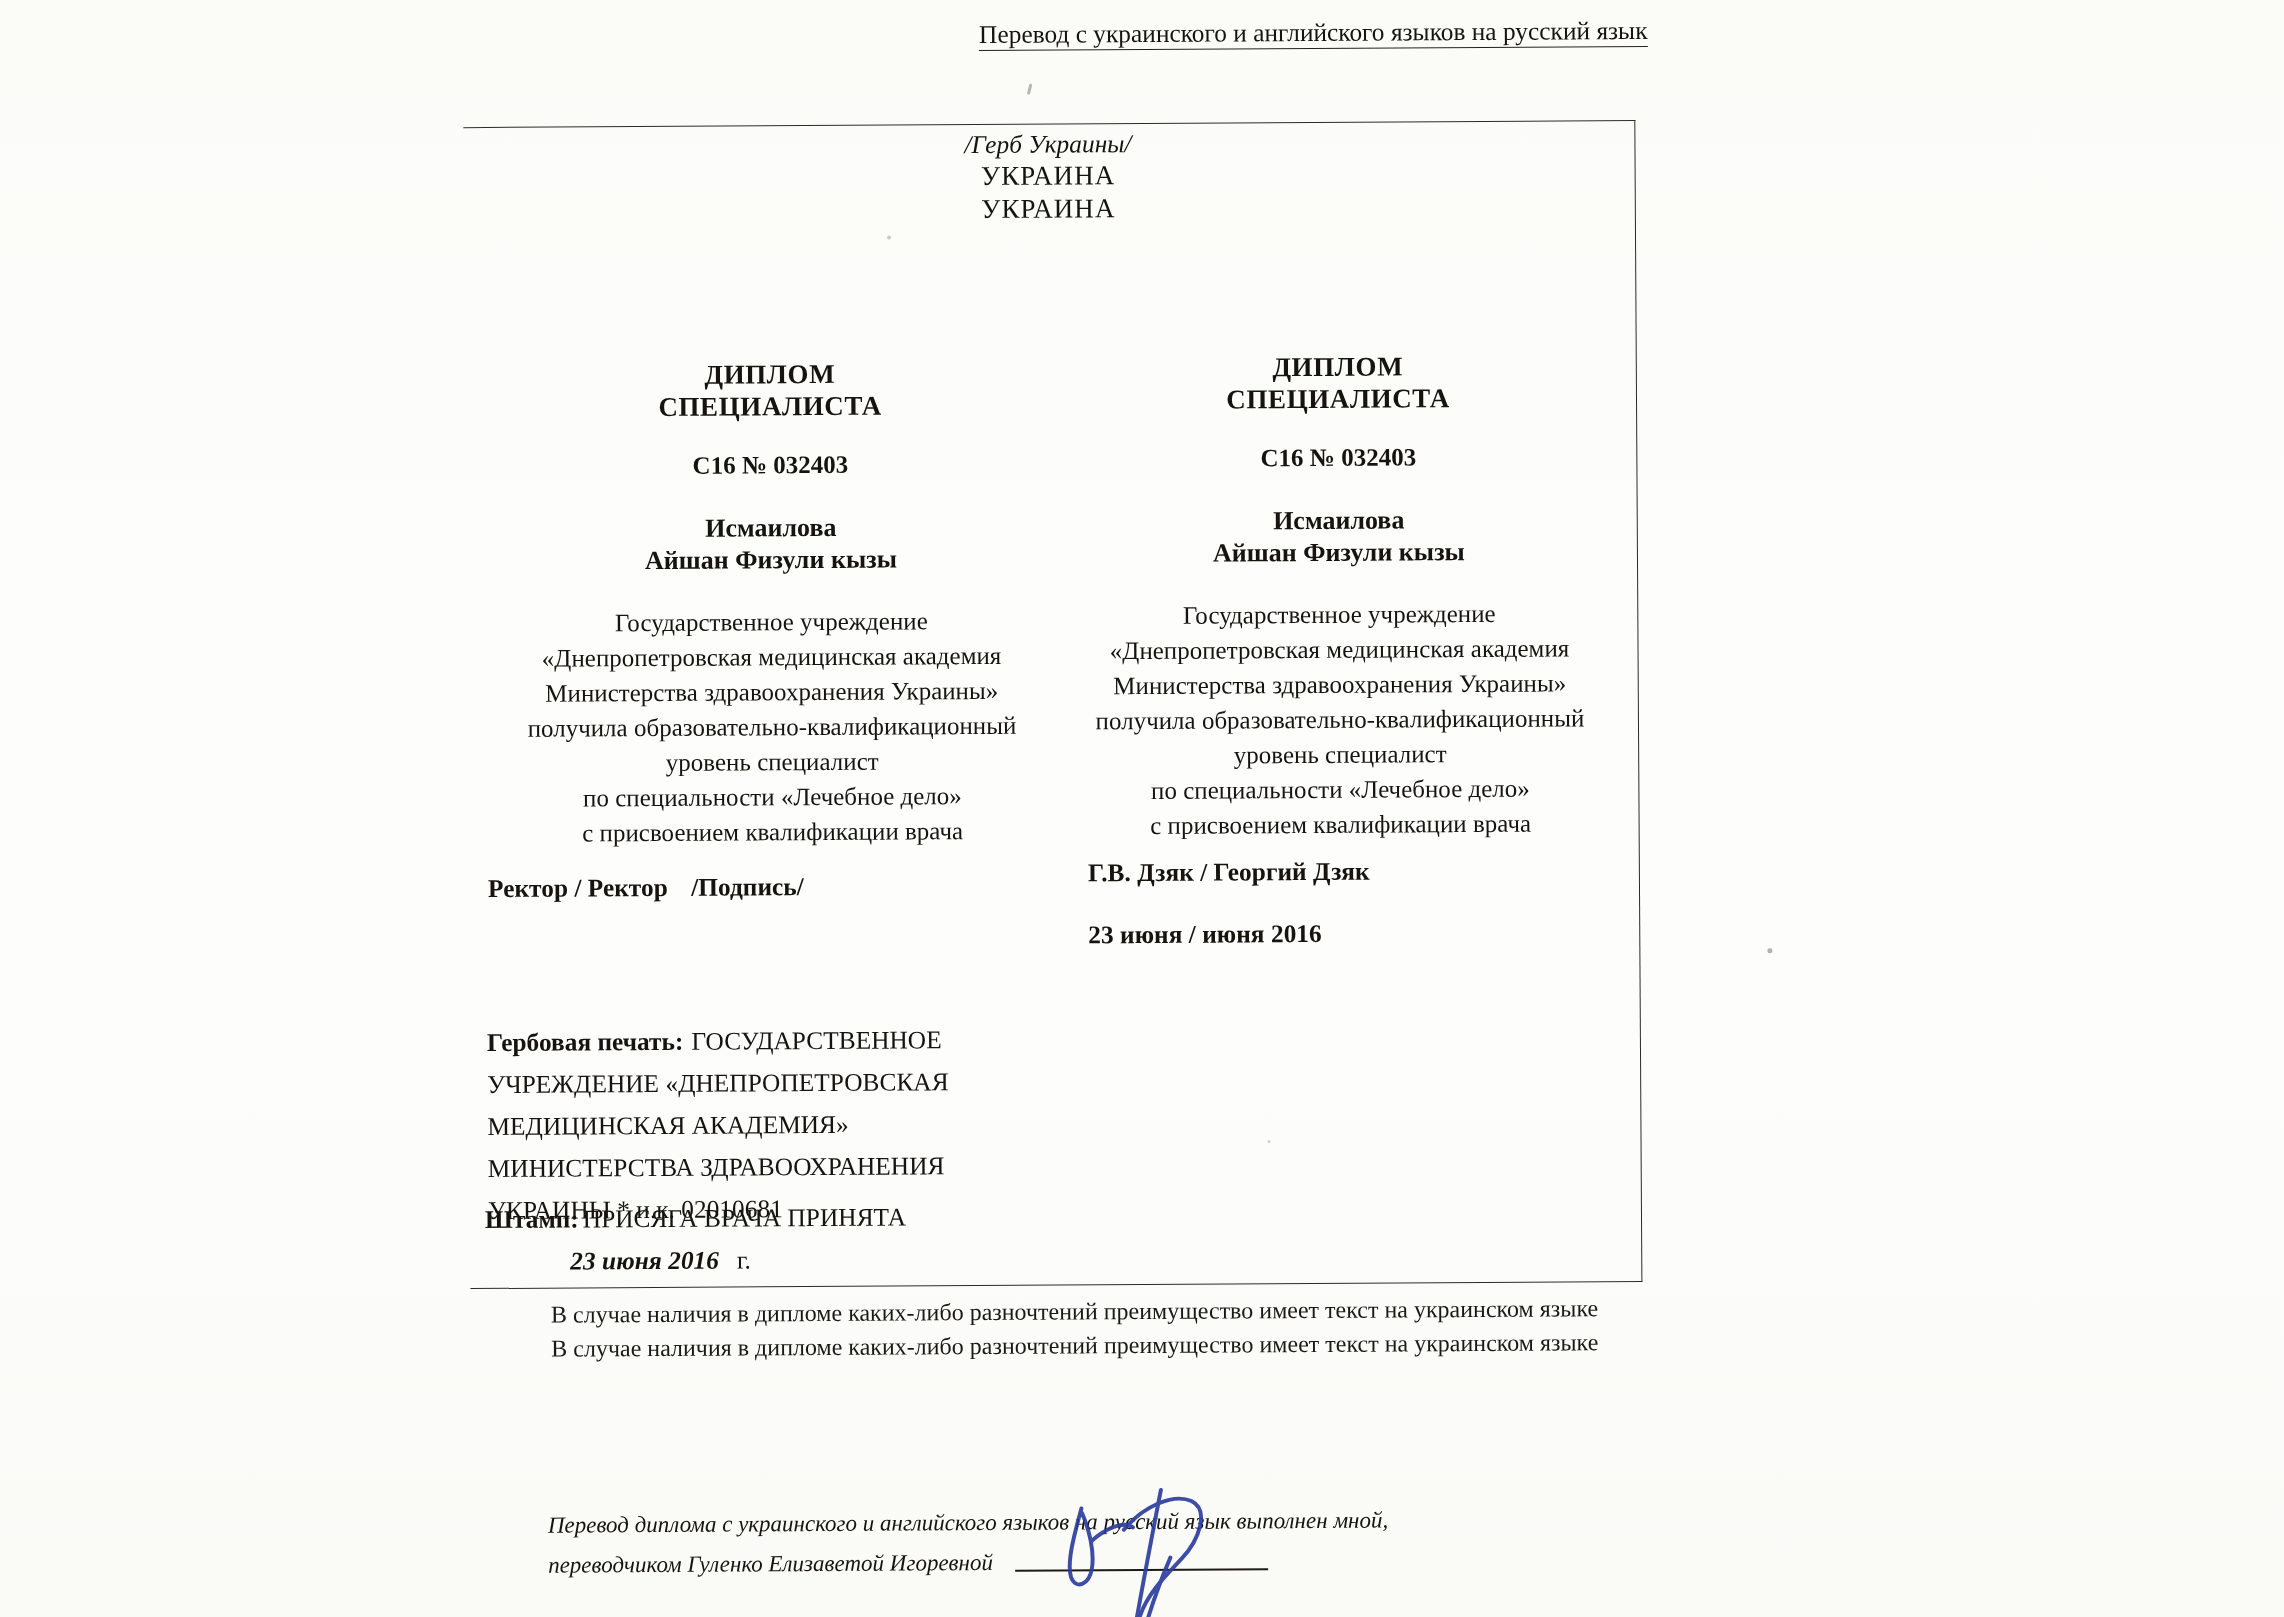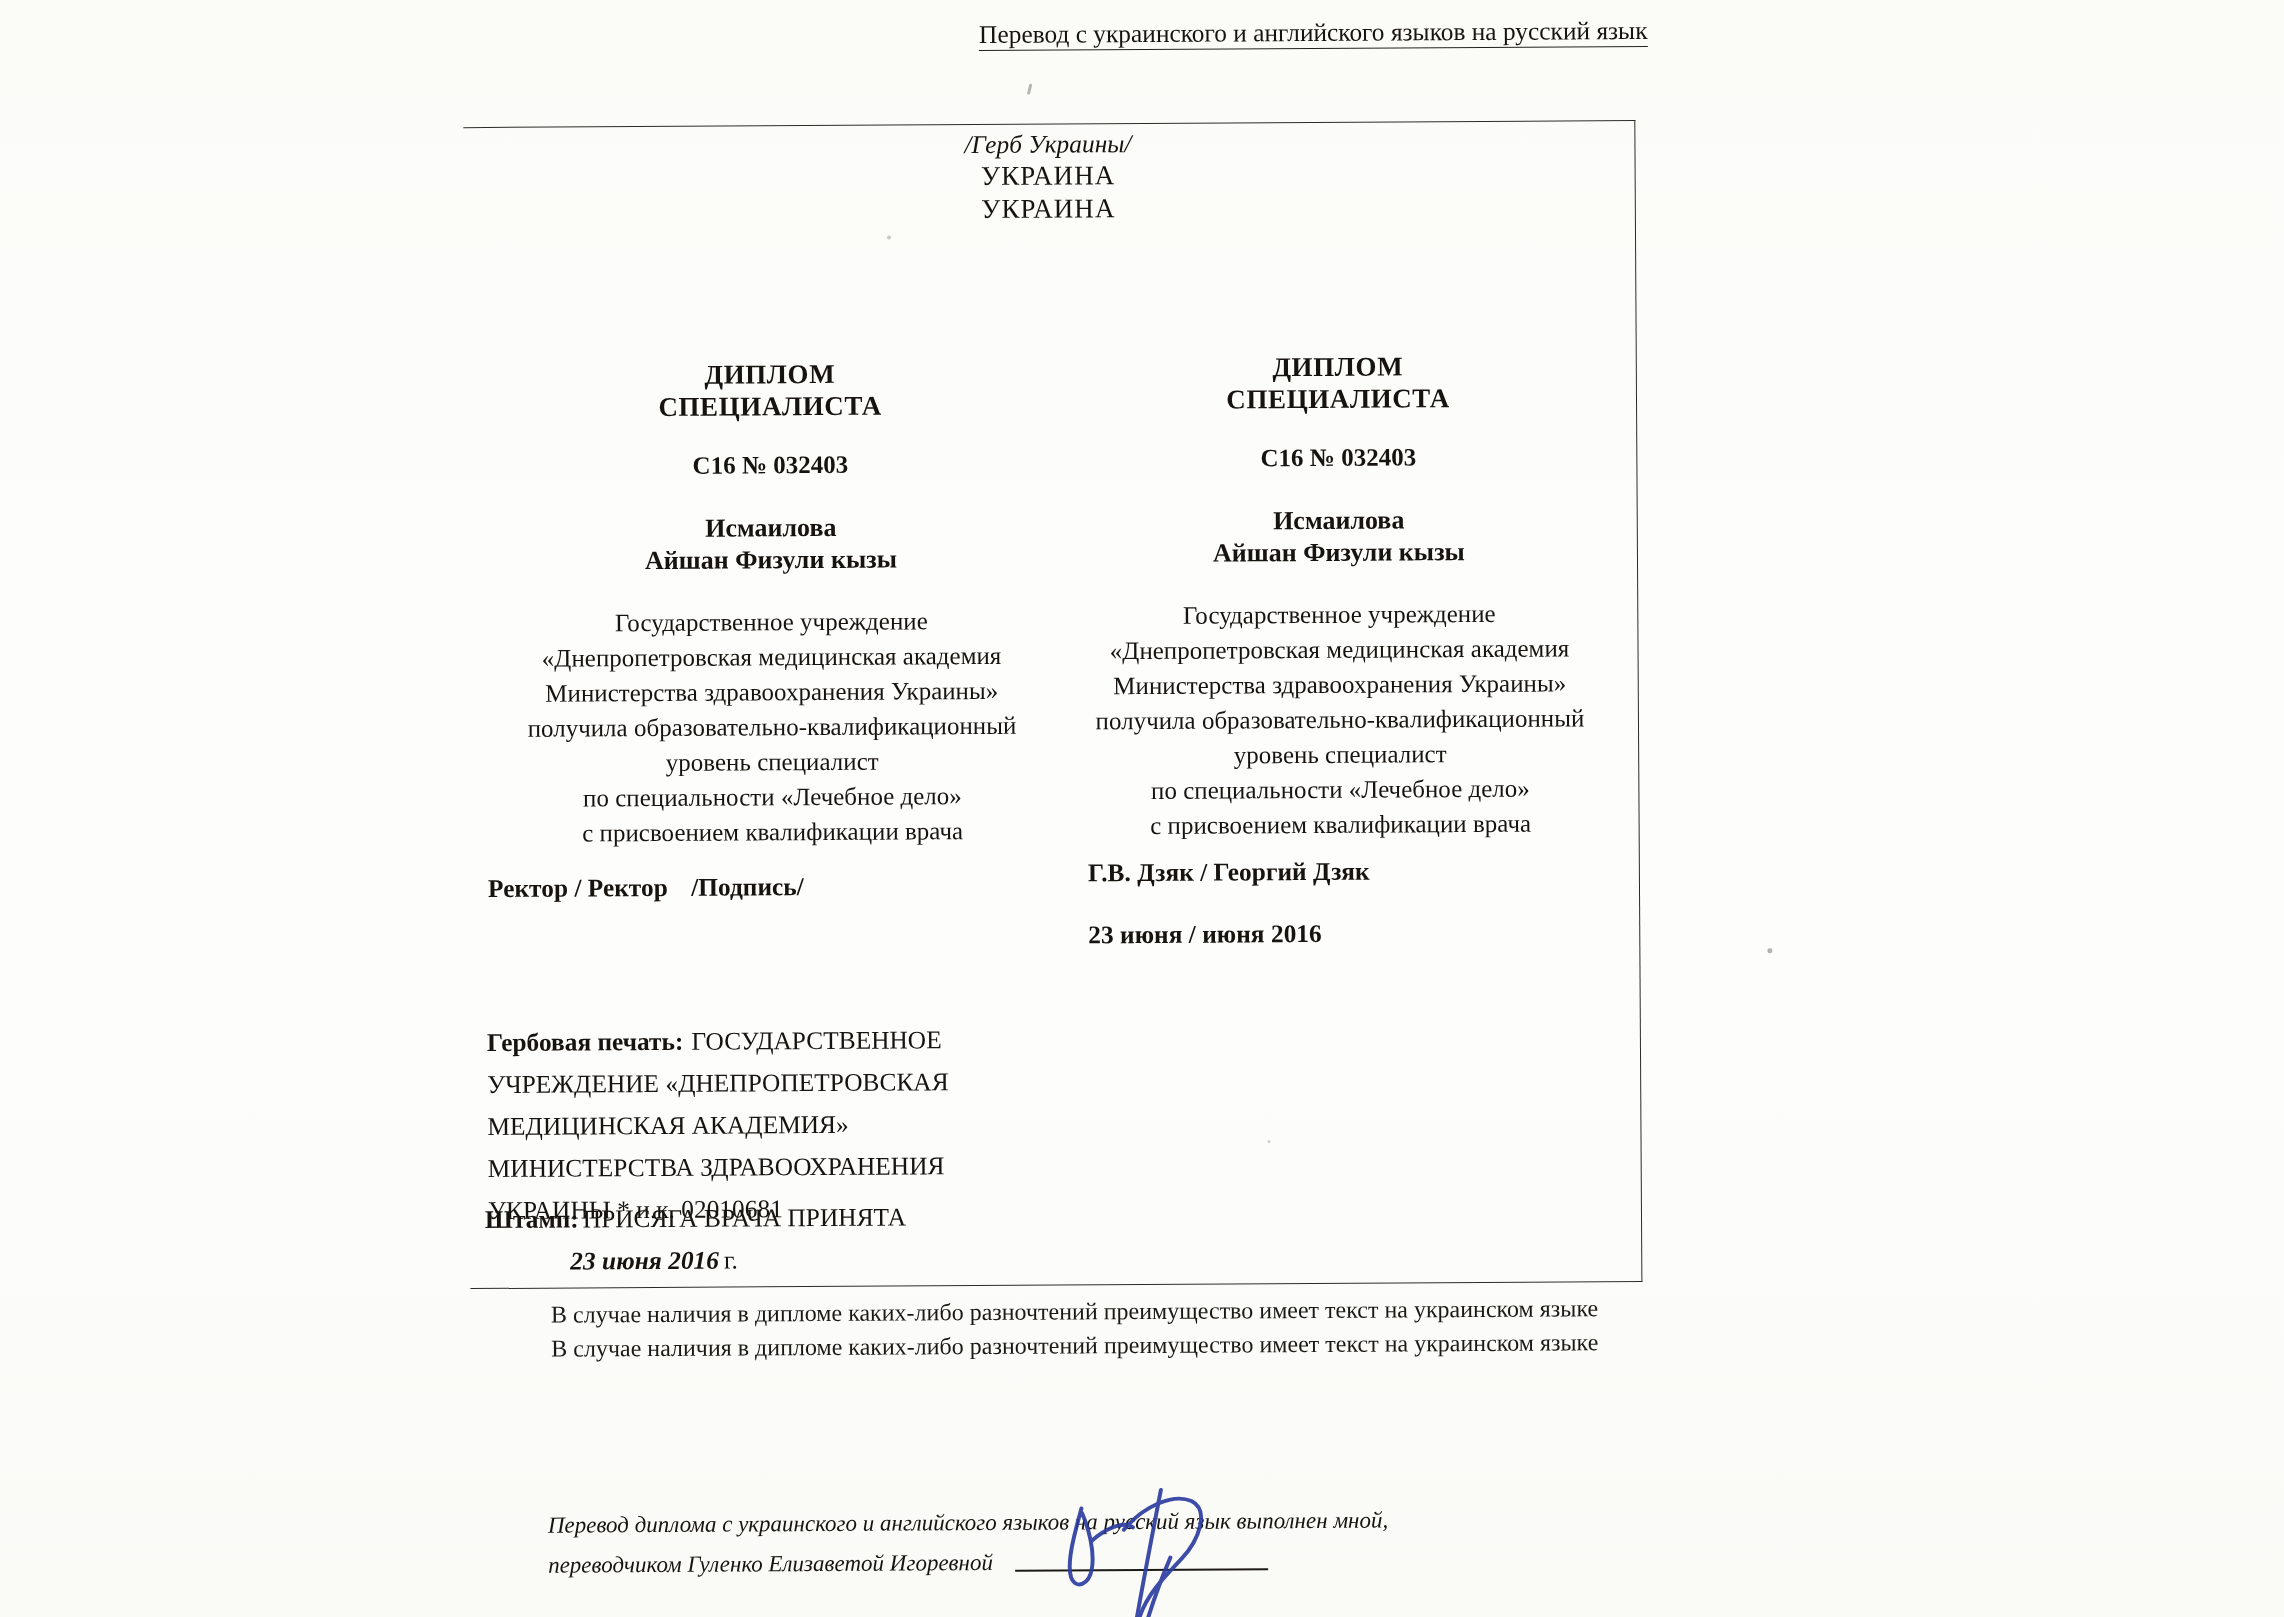--- a/index.html
+++ b/index.html
@@ -37,21 +37,21 @@
   .rector{position:absolute;left:487px;top:870px;font-size:25.4px;font-weight:bold;white-space:nowrap;}
   .rector .sig-note{margin-left:17px;}
   .signer{position:absolute;left:1087px;top:858px;font-size:25.4px;font-weight:bold;white-space:nowrap;}
   .sign-date{position:absolute;left:1087px;top:920px;font-size:25.4px;font-weight:bold;white-space:nowrap;}
 
   .seal{position:absolute;left:485px;top:1017px;width:531px;font-size:25.4px;line-height:42px;}
   .seal .b{margin-right:8px;}
   .stamp{position:absolute;left:482px;top:1194px;width:509px;font-size:25.4px;line-height:42px;}
   .stamp .b{margin-right:4px;}
   .stamp .date-line{margin-left:85px;}
-  .stamp .bi{font-weight:bold;font-style:italic;margin-right:5px;}
+  .stamp .bi{font-weight:bold;font-style:italic;margin-right:18px;}
 
   .b{font-weight:bold;}
 
   .footnotes{position:absolute;left:469px;top:1294px;width:1204px;text-align:center;
     font-size:24px;line-height:34px;color:#1b1914;}
   .footnotes div{white-space:nowrap;}
 
   .translator{position:absolute;left:543px;top:1502px;width:1074px;
     font-style:italic;font-size:23px;line-height:40px;}
   .translator div{white-space:nowrap;}

